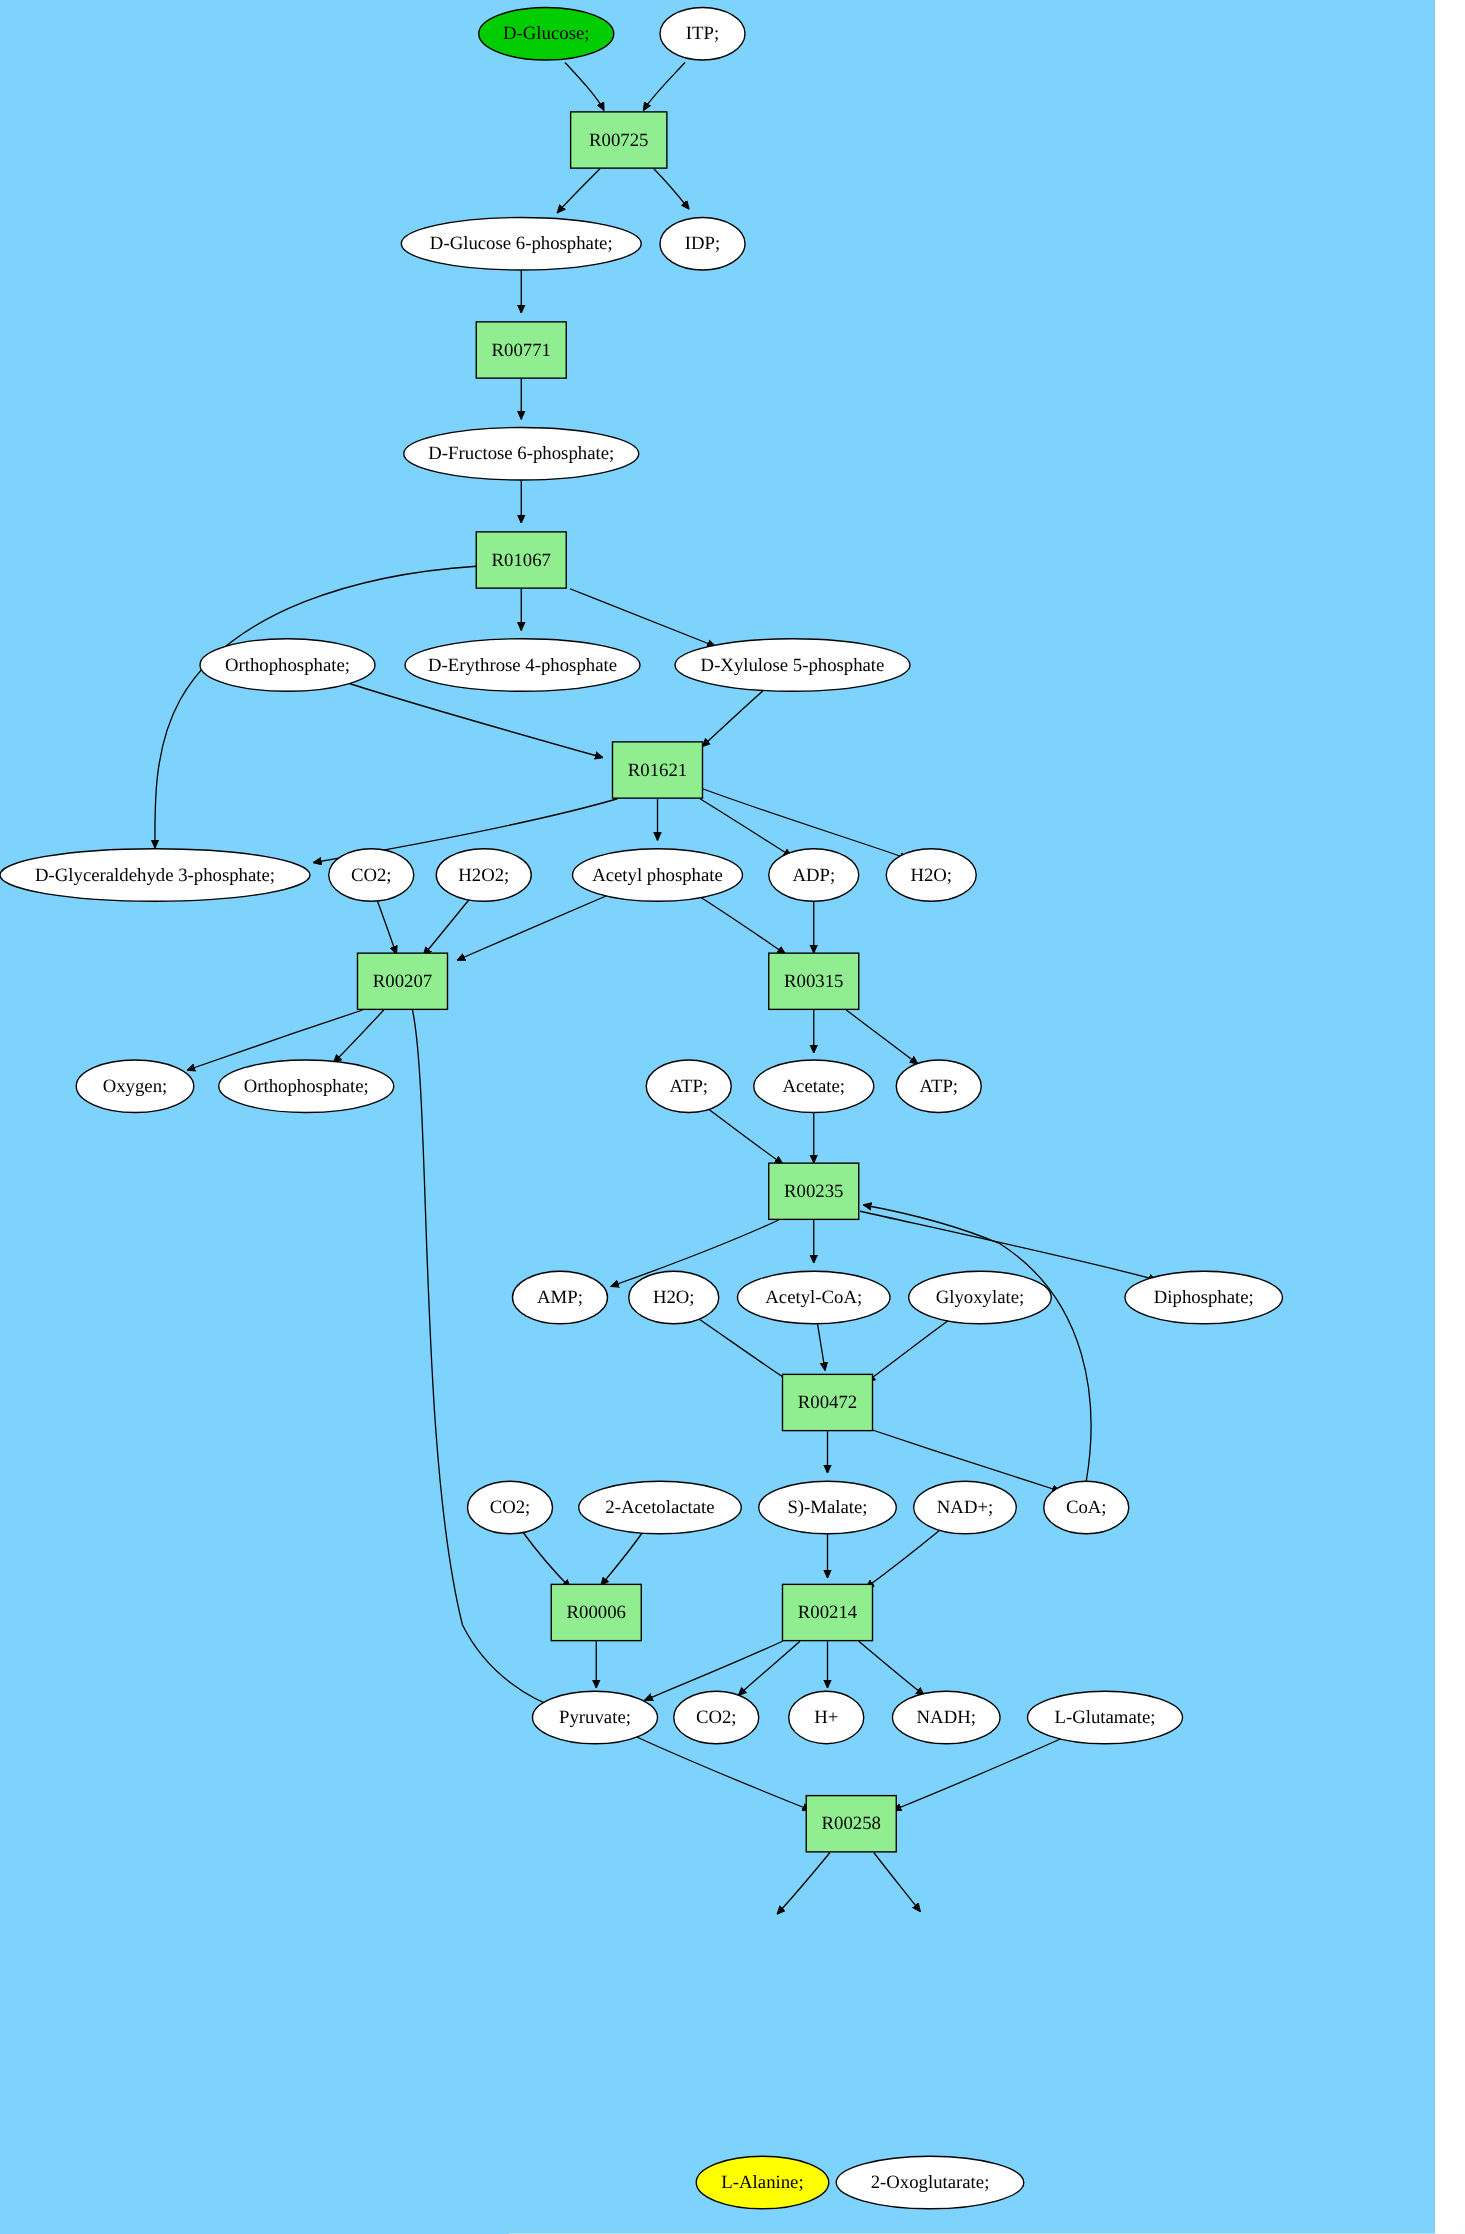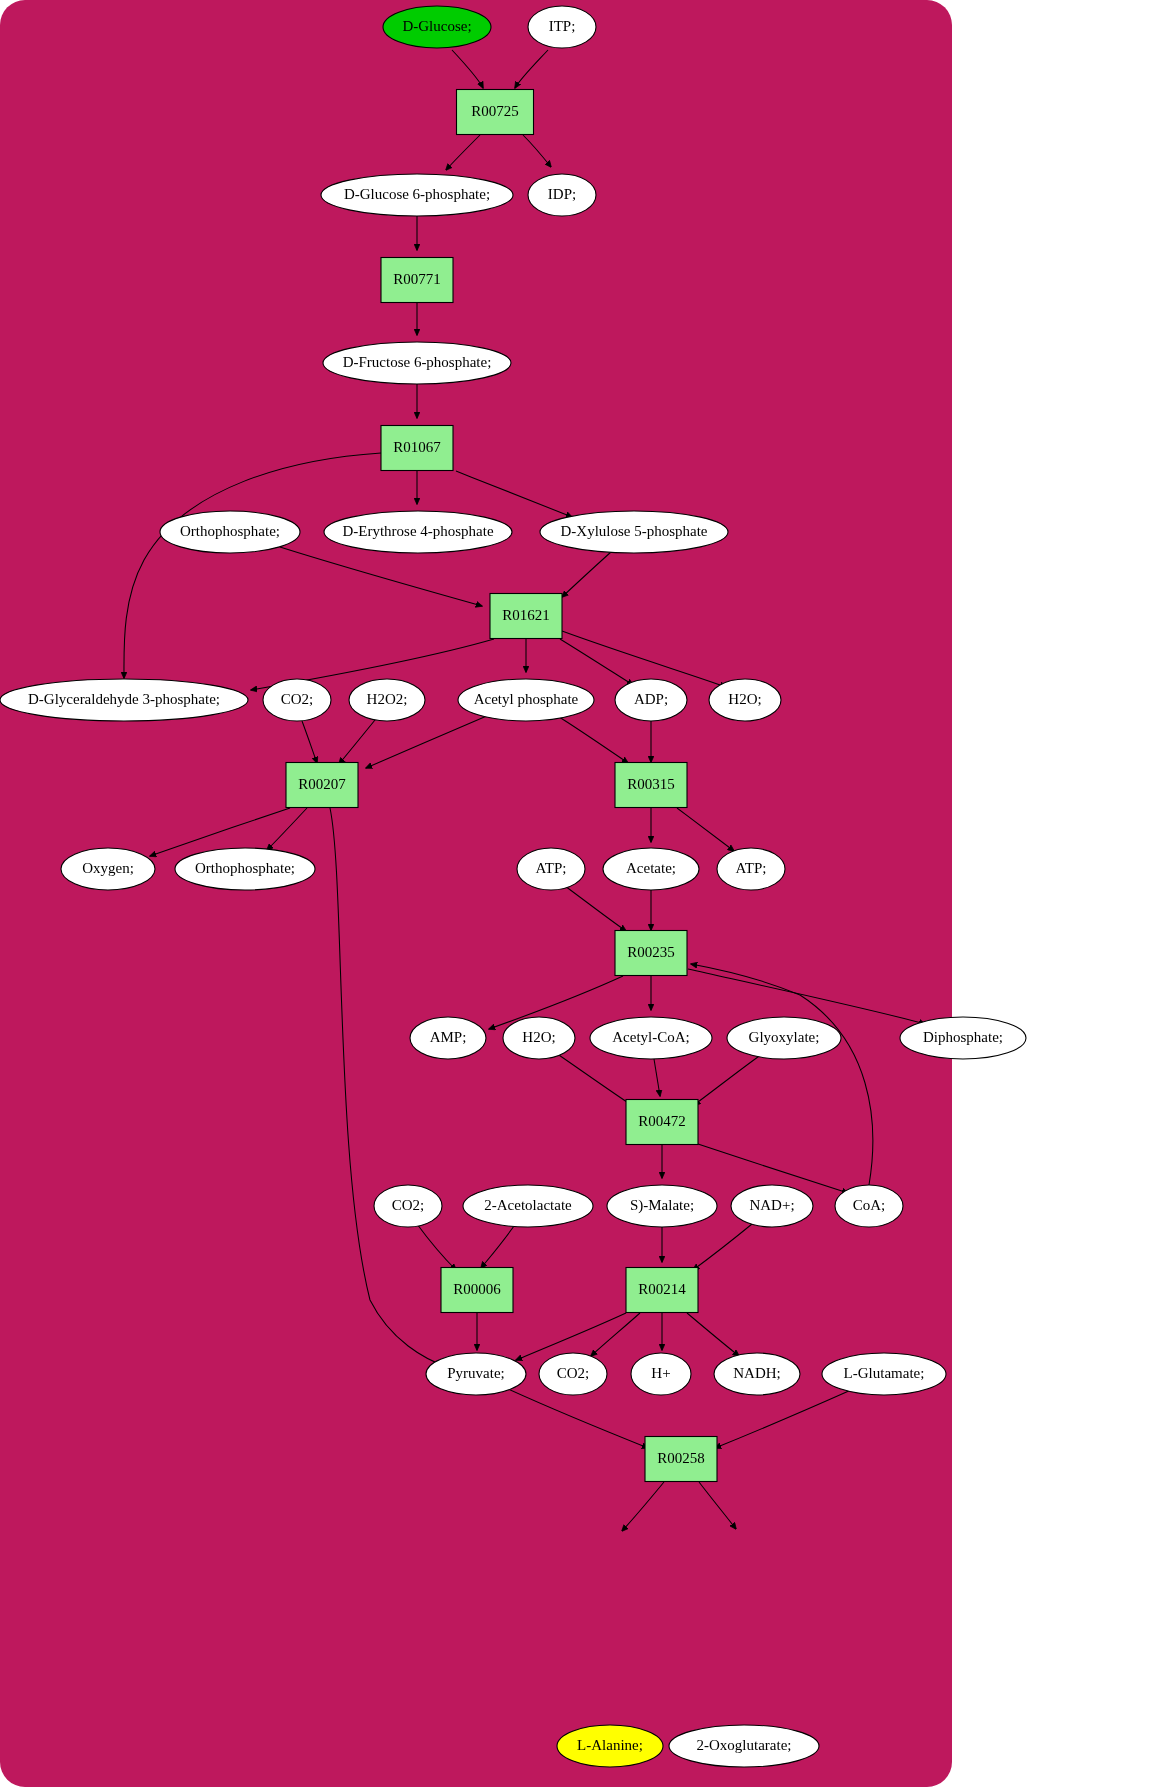--- a/index.html
+++ b/index.html
@@ -1,17 +1,17 @@
 <!DOCTYPE html>
 <html><head>
 <meta charset="utf-8">
 <style>
   html,body{margin:0;padding:0;background:#ffffff;}
-  #canvas{position:relative;width:952px;height:1787px;background:#be185d;
-          font-family:"Liberation Serif","DejaVu Serif",serif;border-radius:25px;}
+  #canvas{position:relative;width:1148px;height:1787px;background:#7dd3fc;
+          font-family:"Liberation Serif","DejaVu Serif",serif;}
   svg#graph{position:absolute;left:0;top:0;width:1172px;height:1787px;}
   .node-ellipse{fill:#ffffff;stroke:#000000;stroke-width:1.1;}
   .node-ellipse.start{fill:#00cc00;}
   .node-ellipse.end{fill:#ffff00;}
   .node-rect{fill:#90ee90;stroke:#000000;stroke-width:1.1;}
   .node-label{font-family:"Liberation Serif","DejaVu Serif",serif;
               font-size:15px;fill:#000000;text-anchor:middle;
               dominant-baseline:middle;}
   .edge{fill:none;stroke:#000000;stroke-width:1.05;}
   .arrowhead{fill:#000000;stroke:#000000;stroke-width:1;}

